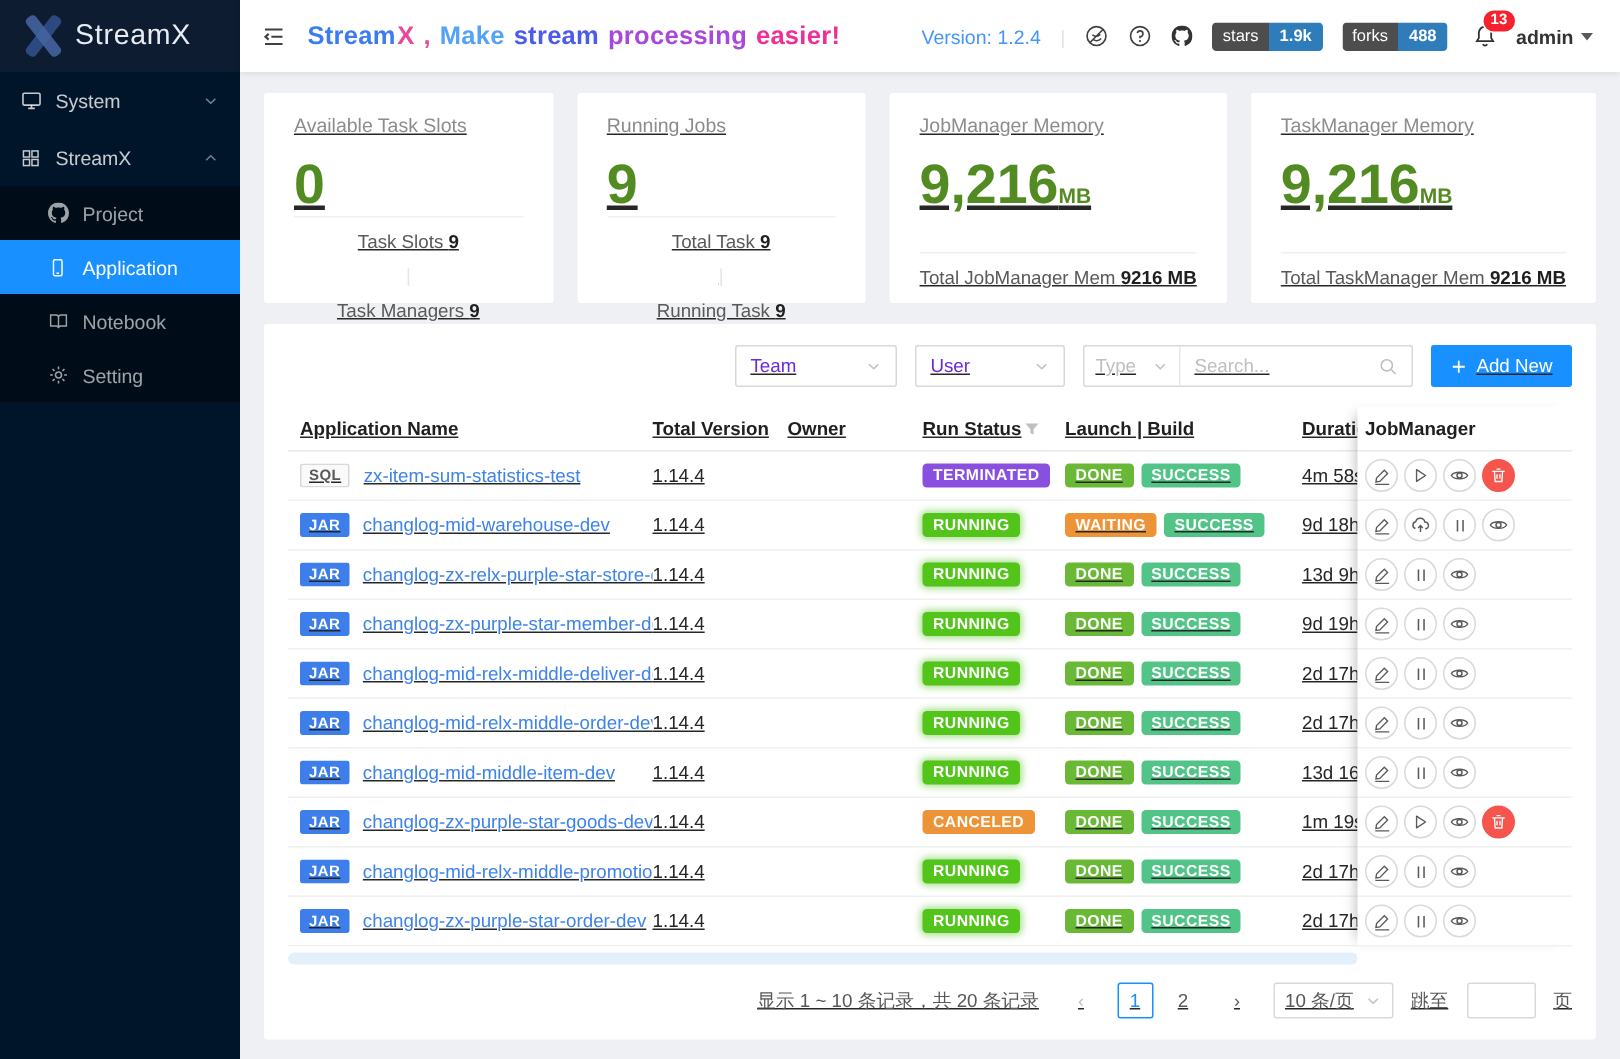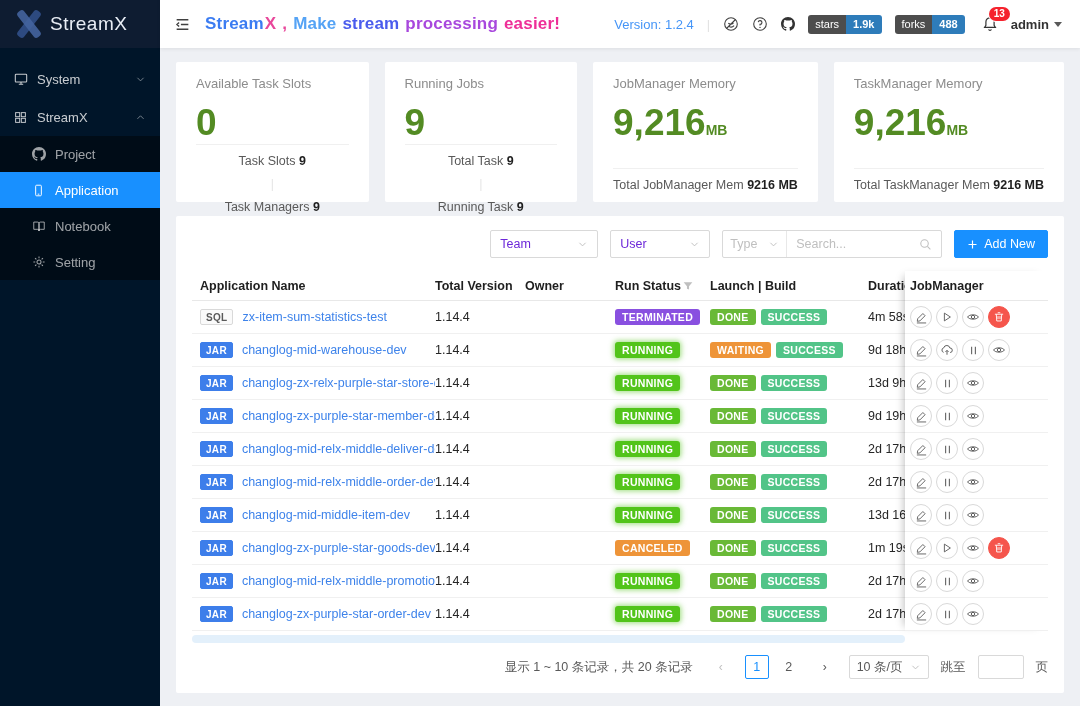--- a/index.html
+++ b/index.html
@@ -3,21 +3,21 @@
 <meta charset="utf-8">
 <style>
   * { box-sizing: border-box; margin: 0; padding: 0; }
   html,body { width:1080px; height:706px; overflow:hidden; }
   body { font-family:"Liberation Sans",sans-serif; display:flex; background:#eef0f4; color:#262626; }
 
   
   .sidebar { width:160px; flex-shrink:0; background:#001529; display:flex; flex-direction:column; }
   .logo { height:48px; background:#0e1c31; display:flex; align-items:center; padding-left:12px; gap:4px; cursor:pointer; }
   .logo-text { color:#e8edf5; font-size:19px; font-weight:300; letter-spacing:.5px; }
-  .menu { padding-top:12px; font-size:13px; }
+  .menu { font-size:13px; }
   .menu-item { height:38px; display:flex; align-items:center; padding:0 14px; gap:9px; color:rgba(255,255,255,.78); cursor:pointer; }
   .menu-item .mi-icon { display:flex; width:14px; }
   .menu-item .chev { margin-left:auto; display:flex; opacity:.6; }
   .submenu { background:#000c17; }
   .submenu .menu-item { padding-left:32px; height:36px; color:rgba(255,255,255,.62); }
   .submenu .menu-item.active { background:#1890ff; color:#fff; }
 
   
   .main { flex:1; min-width:0; display:flex; flex-direction:column; }
   .topbar { height:48px; background:#fff; display:flex; align-items:center; gap:10px; padding:0 18px 0 14px; box-shadow:0 1px 4px rgba(0,0,0,.08); position:relative; z-index:5; }
@@ -28,21 +28,21 @@
   .vdiv { color:#e3e3e3; font-size:13px; }
   .tb-icon { display:flex; cursor:pointer; }
   .shield { display:flex; font-size:11px; color:#fff; border-radius:3px; overflow:hidden; cursor:pointer; line-height:1; }
   .shield .l { background:#4d4d4d; padding:4px 7px; }
   .shield .r { background:#2e7cba; padding:4px 7px; font-weight:700; }
   .bell-wrap { position:relative; display:flex; cursor:pointer; margin-left:4px; }
   .notif-badge { position:absolute; top:-9px; left:7px; background:#f5222d; color:#fff; font-size:10px; font-weight:700; border-radius:9px; padding:2px 5px; line-height:1; box-shadow:0 0 0 1px #fff; }
   .admin { display:flex; align-items:center; gap:5px; font-size:13px; font-weight:700; color:#333; cursor:pointer; }
   .caret { width:0; height:0; border-left:4px solid transparent; border-right:4px solid transparent; border-top:5px solid #595959; }
 
-  .content { flex:1; padding:14px 16px 12px; overflow:hidden; }
+  .content { flex:1; padding:14px 16px 12px; overflow:hidden;text-decoration:underline; }
 
   
   .cards { display:flex; gap:16px; }
   .card { flex:1; height:140px; background:#fff; border-radius:2px; padding:14px 20px 10px; display:flex; flex-direction:column; }
   .card-title { font-size:13px; color:#8c8c8c; }
   .card-value { font-size:37px; font-weight:600; color:#538b23; margin-top:12px; flex:1; line-height:1.1; }
   .card-unit { font-size:14px; font-weight:700; }
   .card-footer { border-top:1px solid #f0f0f0; padding-top:9px; font-size:12.5px; color:#595959; display:flex; align-items:center; gap:9px; white-space:nowrap;flex-direction:column; }
   .card-footer b { color:#1f1f1f; }
   .foot-div { color:#e6e6e6; }

